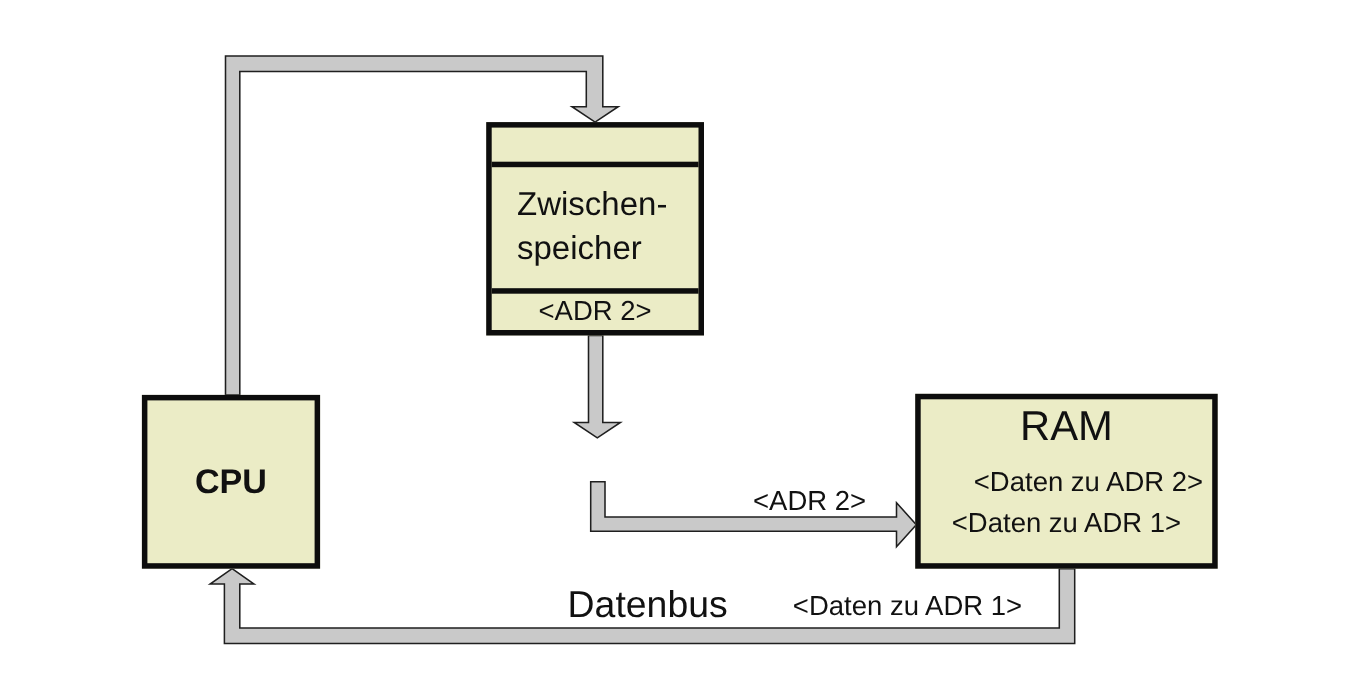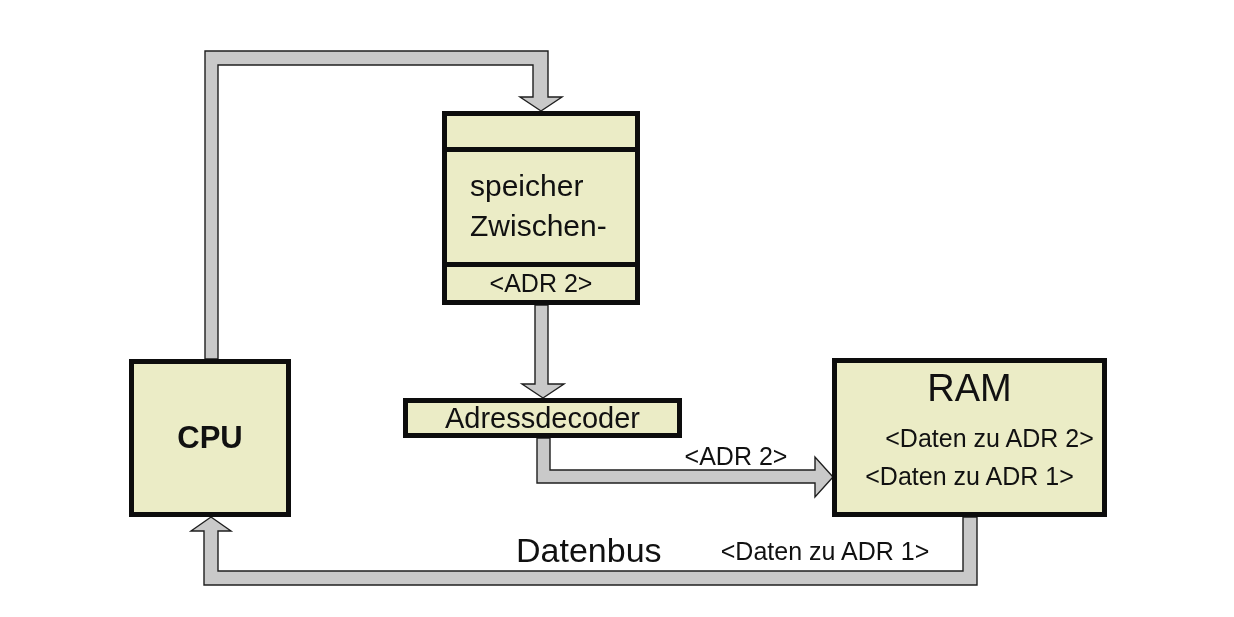--- a/index.html
+++ b/index.html
@@ -63,31 +63,28 @@
     <polygon points="211,517 231,531 218,531 218,571 963,571 963,517 977,517 977,585 204,585 204,531 191,531"></polygon>
   </svg>
 
   <div class="node node-cpu">
     <span class="title">CPU</span>
   </div>
 
   <div class="node node-buffer">
     <div class="buf-top"></div>
     <div class="buf-mid">
+      <div>Zwischen-</div>
       <div>speicher</div>
-      <div>Zwischen-</div>
     </div>
     <div class="buf-bot">
       <span>&lt;ADR 2&gt;</span>
     </div>
   </div>
 
-  <div class="node node-decoder">
-    <span class="title">Adressdecoder</span>
-  </div>
 
   <div class="node node-ram">
     <div class="title">RAM</div>
     <div class="ram-row first">&lt;Daten zu ADR 2&gt;</div>
     <div class="ram-row">&lt;Daten zu ADR 1&gt;</div>
   </div>
 
   <div class="flabel lbl-adr2">&lt;ADR 2&gt;</div>
   <div class="flabel lbl-datenbus">Datenbus</div>
   <div class="flabel lbl-daten1">&lt;Daten zu ADR 1&gt;</div>

